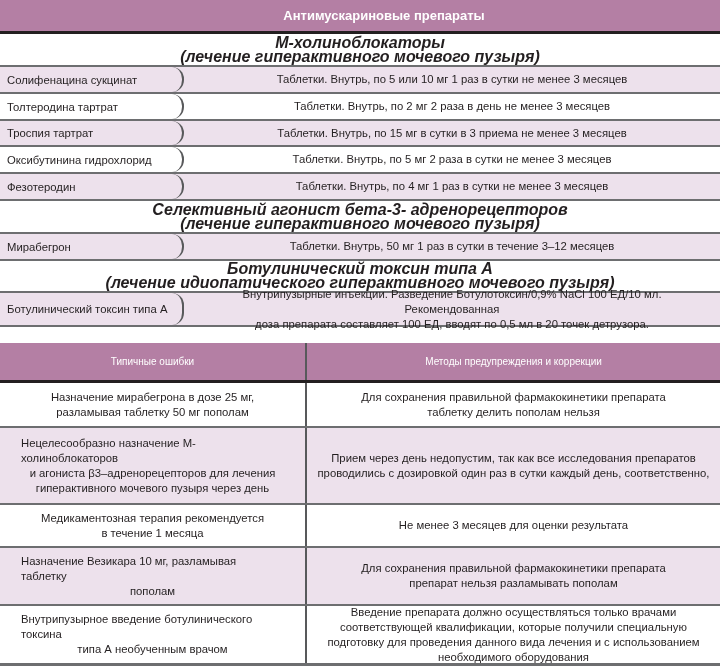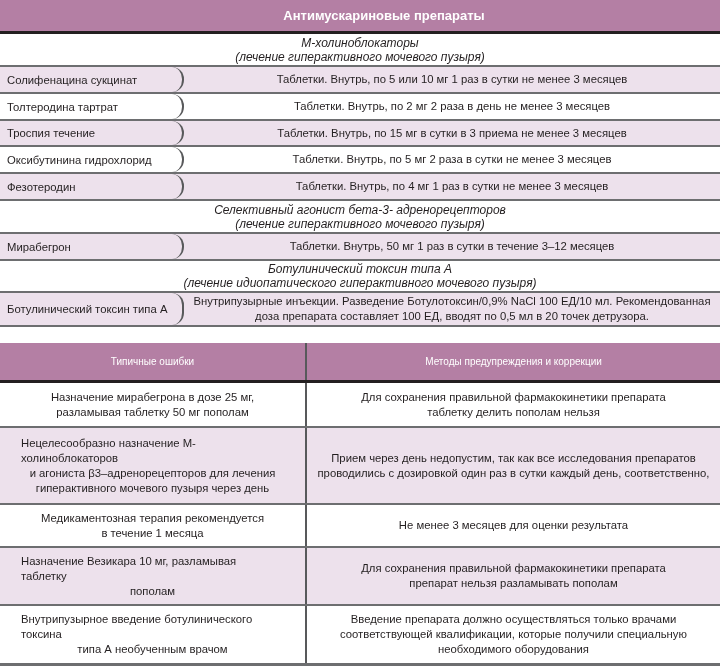--- a/index.html
+++ b/index.html
@@ -6,26 +6,26 @@
   html, body { width: 720px; height: 670px; background: #ffffff; overflow: hidden; }
   body { font-family: "Liberation Sans", "DejaVu Sans", sans-serif; color: #231f20; font-size: 11.3px; position: relative; }
 
   .tbl { position: absolute; left: 0; width: 720px; }
   #t1 { top: 0; }
   #t2 { top: 343px; }
 
   .hdr { background: #b47fa4; color: #ffffff; font-weight: bold; font-size: 13px; text-align: center; border-bottom: 3px solid #231f20; padding-left: 48px; }
   #t1 .hdr { height: 34px; line-height: 32px; }
 
-  .sub { background: #ffffff; text-align: center; font-weight: normal; font-style: italic; font-size: 12px; line-height: 14px; display: flex; flex-direction: column; justify-content: center; border-bottom: 2px solid #6d6e70; }
+  .sub { background: #ffffff; text-align: center; font-weight: bold; font-style: italic; font-size: 16px; line-height: 14px; display: flex; flex-direction: column; justify-content: center; border-bottom: 2px solid #6d6e70; }
 
   .row { display: flex; border-bottom: 2px solid #6d6e70; background: #ede1ec; }
   .row.white { background: #ffffff; }
   .c1 { width: 184px; border-right: 2px solid #58595b; padding-left: 7px; display: flex; align-items: center; border-radius: 12px; }
-  .c2 { flex: 1; text-align: center; display: flex; align-items: center; justify-content: center; padding: 0 4px; line-height: 15px; border-radius: 12px; }
+  .c2 { flex: 1; text-align: center; display: flex; align-items: center; justify-content: center; padding: 0 12px; line-height: 15px; border-radius: 12px; }
 
   
   #t2 .hdr2 { display: flex; height: 40px; background: #b47fa4; border-bottom: 3px solid #231f20; }
   #t2 .hc { color: #ffffff; font-weight: normal; font-size: 10px; display: flex; align-items: center; justify-content: center; }
   #t2 .hc.a { width: 307px; border-right: 2px solid #58595b; }
   #t2 .hc.b { flex: 1; }
   #t2 .r { display: flex; border-bottom: 2px solid #6d6e70; background: #ffffff; }
   #t2 .r.pink { background: #ede1ec; }
   #t2 .r:last-child { border-bottom: 3px solid #6d6e70; }
   #t2 .ca { width: 307px; border-right: 2px solid #58595b; display: flex; align-items: center; justify-content: center; line-height: 15px; padding: 0 21px; }
@@ -44,21 +44,21 @@
   </div>
   <div class="row" style="height:27px">
     <div class="c1">Солифенацина сукцинат</div>
     <div class="c2">Таблетки. Внутрь, по 5 или 10 мг 1 раз в сутки не менее 3 месяцев</div>
   </div>
   <div class="row white" style="height:27px">
     <div class="c1">Толтеродина тартрат</div>
     <div class="c2">Таблетки. Внутрь, по 2 мг 2 раза в день не менее 3 месяцев</div>
   </div>
   <div class="row" style="height:26px">
-    <div class="c1">Троспия течение</div>
+    <div class="c1">Троспия тартрат</div>
     <div class="c2">Таблетки. Внутрь, по 15 мг в сутки в 3 приема не менее 3 месяцев</div>
   </div>
   <div class="row white" style="height:27px">
     <div class="c1">Оксибутинина гидрохлорид</div>
     <div class="c2">Таблетки. Внутрь, по 5 мг 2 раза в сутки не менее 3 месяцев</div>
   </div>
   <div class="row" style="height:27px">
     <div class="c1">Фезотеродин</div>
     <div class="c2">Таблетки. Внутрь, по 4 мг 1 раз в сутки не менее 3 месяцев</div>
   </div>
@@ -136,16 +136,17 @@
   </div>
 
   <div class="r" style="height:60px">
     <div class="ca" style="flex-direction:column">
       <span class="txt">Внутрипузырное введение ботулинического токсина</span>
       <span class="txt">типа А необученным врачом</span>
     </div>
     <div class="cb" style="flex-direction:column">
       <span class="txt">Введение препарата должно осуществляться только врачами</span>
       <span class="txt">соответствующей квалификации, которые получили специальную</span>
+      <span class="txt">подготовку для проведения данного вида лечения и с использованием</span>
       <span class="txt">необходимого оборудования</span>
     </div>
   </div>
 </div>
 
 </body></html>

